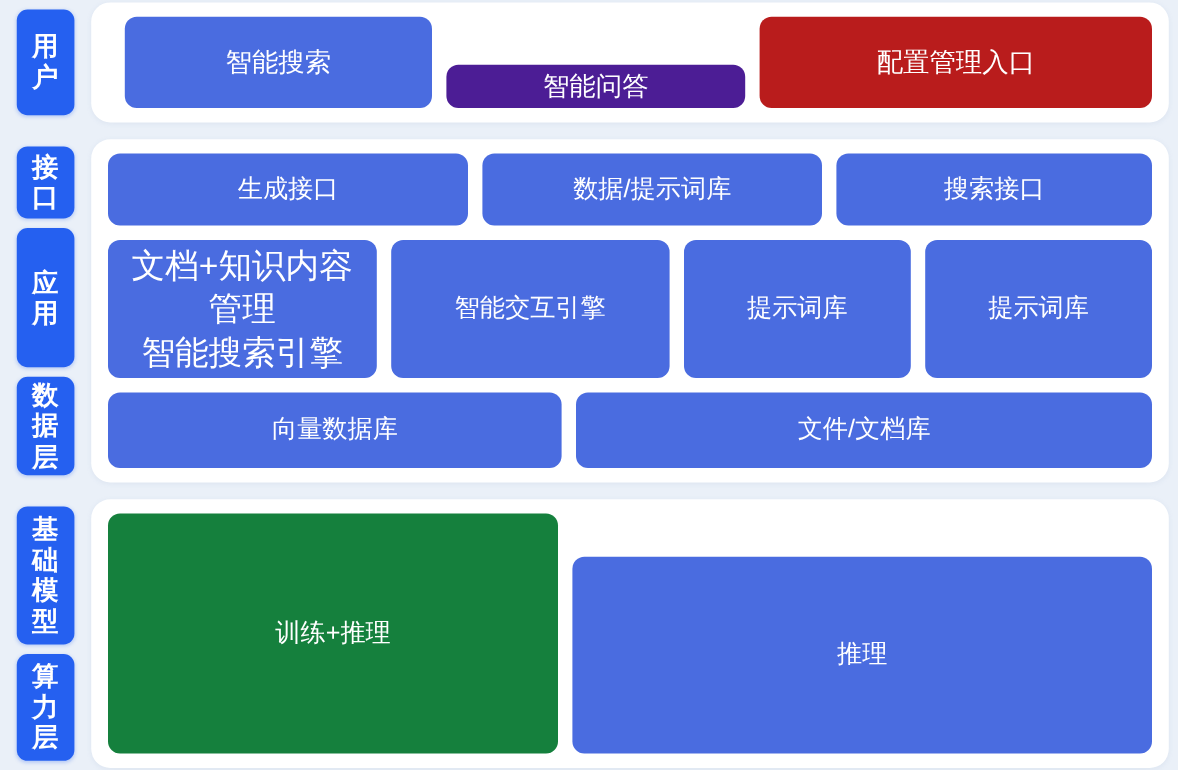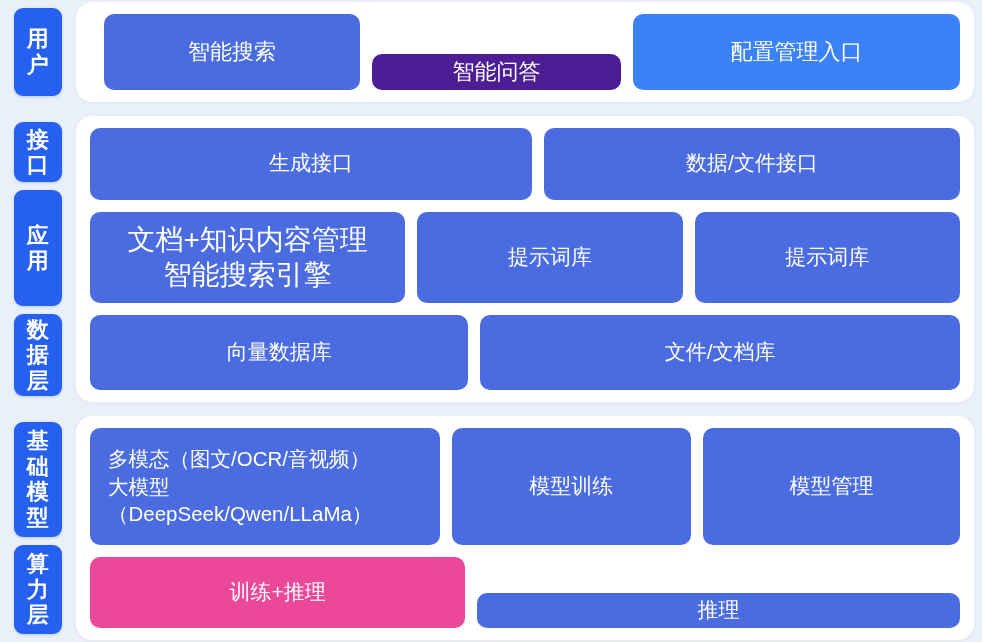--- a/index.html
+++ b/index.html
@@ -119,21 +119,21 @@
     <div class="band-rail">
       <div class="rail-tab" style="background: rgb(37, 96, 240); color: rgb(255, 255, 255);">
           <span>用</span>
           <span>户</span>
         </div>
     </div>
     <div class="band-card" style="background: rgb(255, 255, 255);">
       <div class="row">
         <div class="box w-1-08" style="background: rgb(74, 108, 224); color: rgb(255, 255, 255);">智能搜索</div>
         <div class="box w-1-05" style="flex: 1.05 1 0px; background: #4c1d95; color: rgb(255, 255, 255); margin-top: 40px;">智能问答</div>
-        <div class="box w-1-4" style="flex: 1.4 1 0px; background: #3b82f6; color: rgb(255, 255, 255);">配置管理入口</div>
+        <div class="box w-1-4" style="flex: 1.4 1 0px; background: #b91c1c; color: rgb(255, 255, 255);">配置管理入口</div>
       </div>
     </div>
   </div>
 
   <div class="band" id="band-platform">
     <div class="band-rail">
       <div class="rail-tab" style="flex: 0.92 1 0px; background: rgb(37, 96, 240); color: rgb(255, 255, 255);">
           <span>接</span>
           <span>口</span>
         </div>
@@ -144,26 +144,28 @@
       <div class="rail-tab" style="flex: 1.25 1 0px; background: rgb(37, 96, 240); color: rgb(255, 255, 255);">
           <span>数</span>
           <span>据</span>
           <span>层</span>
         </div>
     </div>
     <div class="band-card" style="background: rgb(255, 255, 255);">
 
       <div class="row" style="flex:0.88 1 0">
         <div class="box w-1-15" style="background: rgb(74, 108, 224); color: rgb(255, 255, 255);">生成接口</div>
-        <div class="box w-1-08" style="background: rgb(74, 108, 224); color: rgb(255, 255, 255);">数据/文件接口</div>
+        <div class="box w-1-08" style="background: rgb(74, 108, 224); color: rgb(255, 255, 255);">数据/提示词库</div>
+        <div class="box w-1" style="background: rgb(74, 108, 224); color: rgb(255, 255, 255);">搜索接口</div>
       </div>
 
       <div class="row" style="flex:1.12 1 0">
         <div class="box two-line w-1-2" style="background: rgb(74, 108, 224); color: rgb(255, 255, 255);">文档+知识内容管理
 智能搜索引擎</div>
+        <div class="box w-1-25" style="background: rgb(74, 108, 224); color: rgb(255, 255, 255);">智能交互引擎</div>
         <div class="box w-1" style="background: rgb(74, 108, 224); color: rgb(255, 255, 255);">提示词库</div>
         <div class="box w-1" style="background: rgb(74, 108, 224); color: rgb(255, 255, 255);">提示词库</div>
       </div>
 
       <div class="row" style="flex:0.92 1 0">
         <div class="box w-1-25" style="background: rgb(74, 108, 224); color: rgb(255, 255, 255);">向量数据库</div>
         <div class="box w-1-6" style="background: rgb(74, 108, 224); color: rgb(255, 255, 255);">文件/文档库</div>
       </div>
 
     </div>
@@ -178,28 +180,22 @@
           <span>型</span>
         </div>
       <div class="rail-tab" style="background: rgb(37, 96, 240); color: rgb(255, 255, 255);">
           <span>算</span>
           <span>力</span>
           <span>层</span>
         </div>
     </div>
     <div class="band-card" style="background: rgb(255, 255, 255);">
 
-      <div class="row">
-        <div class="box model-box w-1-45" style="background: rgb(74, 108, 224); color: rgb(255, 255, 255);">多模态（图文/OCR/音视频）
-大模型（DeepSeek/Qwen/LLaMa）</div>
-        <div class="box w-1" style="background: rgb(74, 108, 224); color: rgb(255, 255, 255);">模型训练</div>
-        <div class="box w-1-08" style="background: rgb(74, 108, 224); color: rgb(255, 255, 255);">模型管理</div>
-      </div>
 
       <div class="row" style="flex:1.22 1 0">
-        <div class="box w-1" style="background: #ec4899; color: rgb(255, 255, 255);">训练+推理</div>
+        <div class="box w-1" style="background: #15803d; color: rgb(255, 255, 255);">训练+推理</div>
         <div class="box w-1-3" style="background: rgb(74, 108, 224); color: rgb(255, 255, 255);">推理</div>
       </div>
 
     </div>
   </div>
 
 </div>
 
 </body></html>

